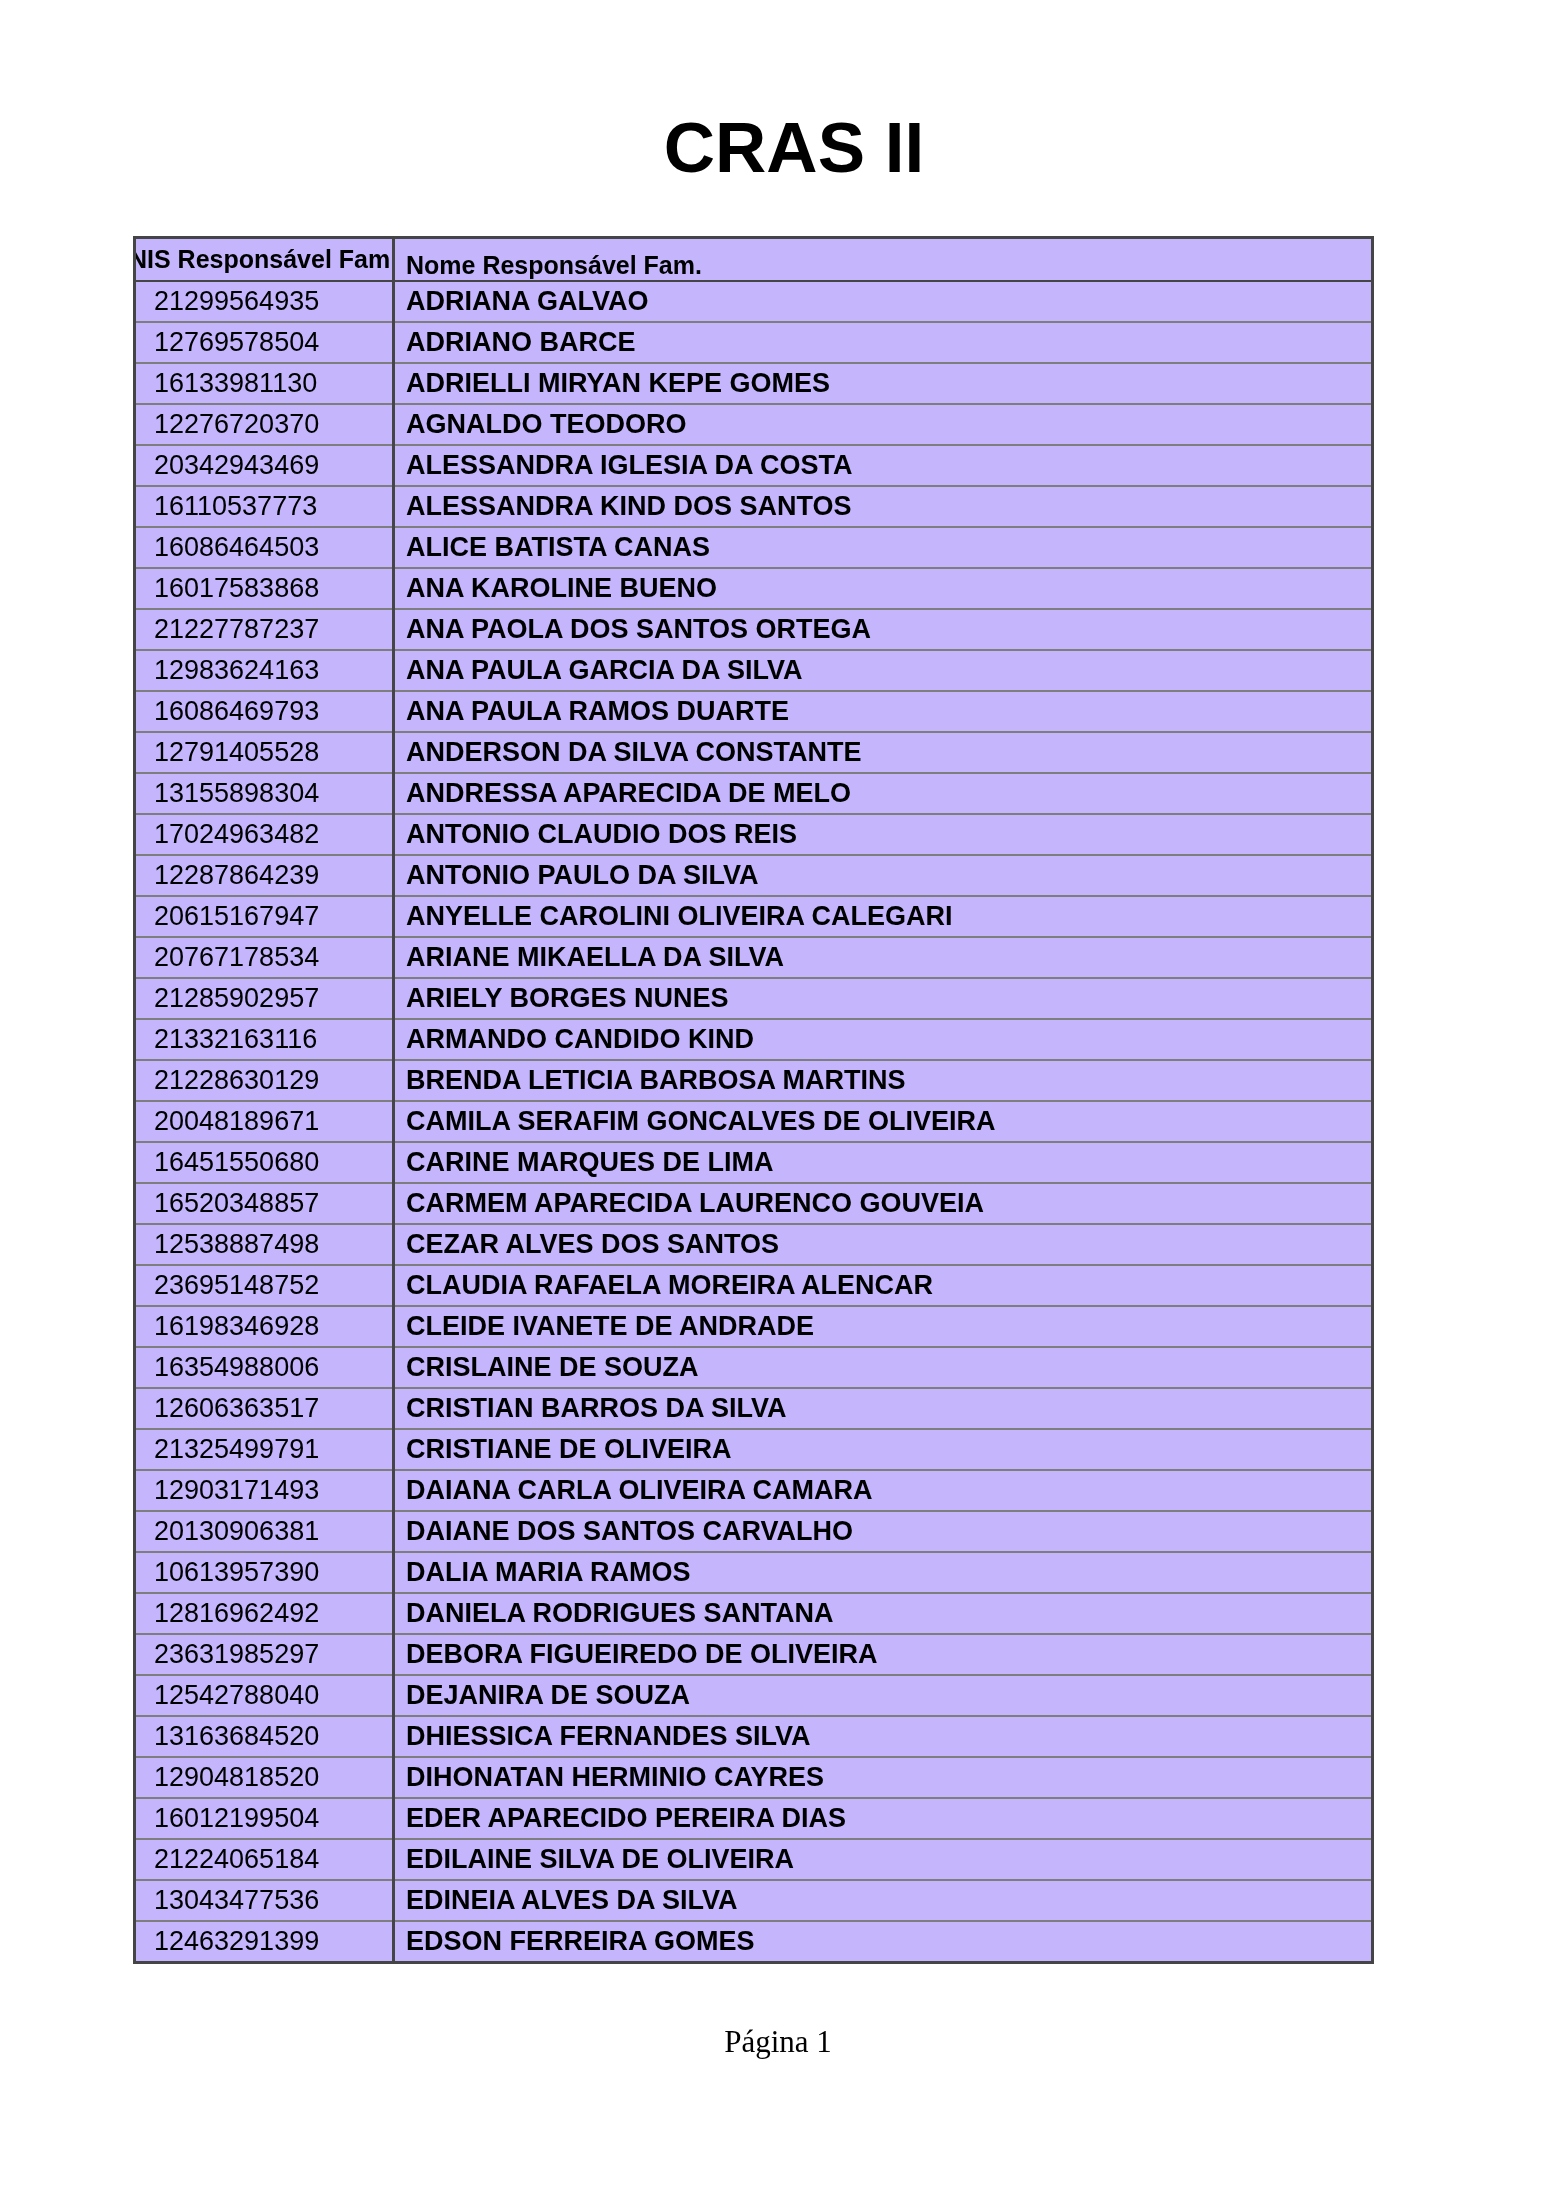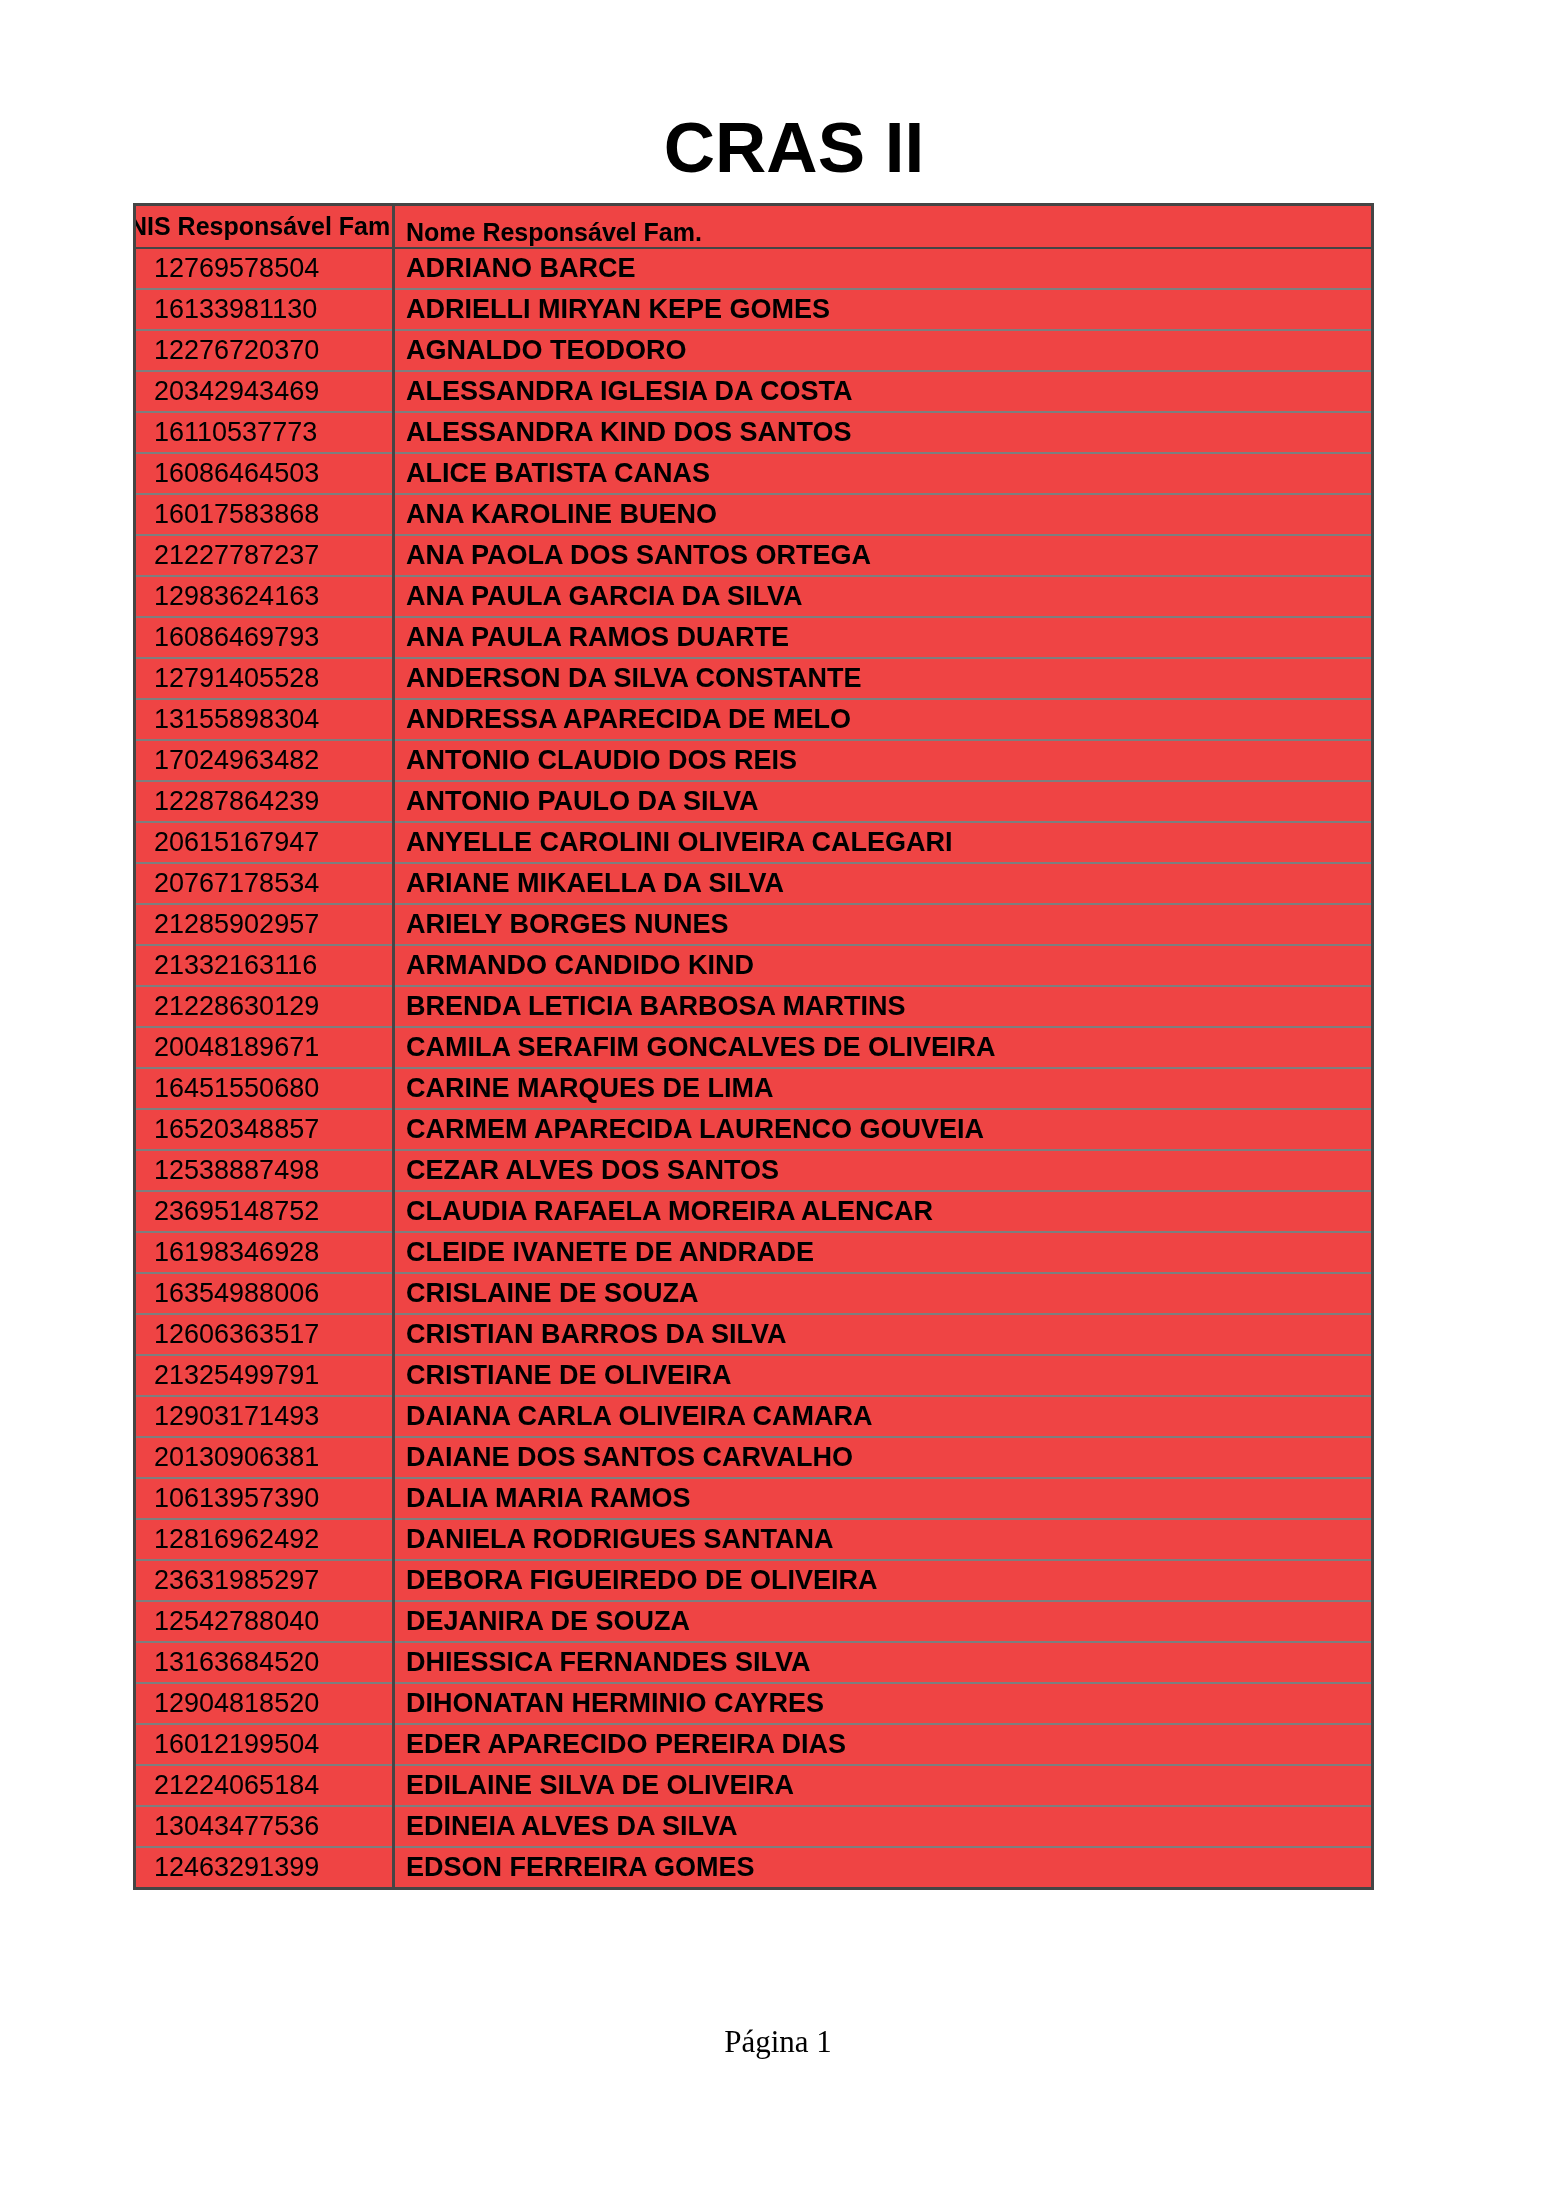--- a/index.html
+++ b/index.html
@@ -37,21 +37,22 @@
     position:absolute;
     left:133px;
     top:203px;
     width:1241px;
   }
   table.roster{
     width:100%;
     border-collapse:collapse;
     table-layout:fixed;
     border:3px solid var(--border-dark);
-    background:#ef4444;
+    background:#c4b5fd;
+    margin-top:33px;
   }
   th,td{
     border:2px solid var(--border-light);
     vertical-align:middle;
     overflow:hidden;
     white-space:nowrap;
   }
   col.c-nis{width:259px;}
   td.col-nis{
     border-right:3px solid var(--border-dark);
@@ -112,20 +113,24 @@
       <thead>
         <tr>
           <th class="col-nis">
             <span class="clip">NIS Responsável Fam</span>
           </th>
           <th class="col-nome">Nome Responsável Fam.</th>
         </tr>
       </thead>
       <tbody id="rows">
           <tr>
+    <td class="col-nis">21299564935</td>
+    <td class="col-nome">ADRIANA GALVAO</td>
+  </tr>
+          <tr>
     <td class="col-nis">12769578504</td>
     <td class="col-nome">ADRIANO BARCE</td>
   </tr>
           <tr>
     <td class="col-nis">16133981130</td>
     <td class="col-nome">ADRIELLI MIRYAN KEPE GOMES</td>
   </tr>
           <tr>
     <td class="col-nis">12276720370</td>
     <td class="col-nome">AGNALDO TEODORO</td>

